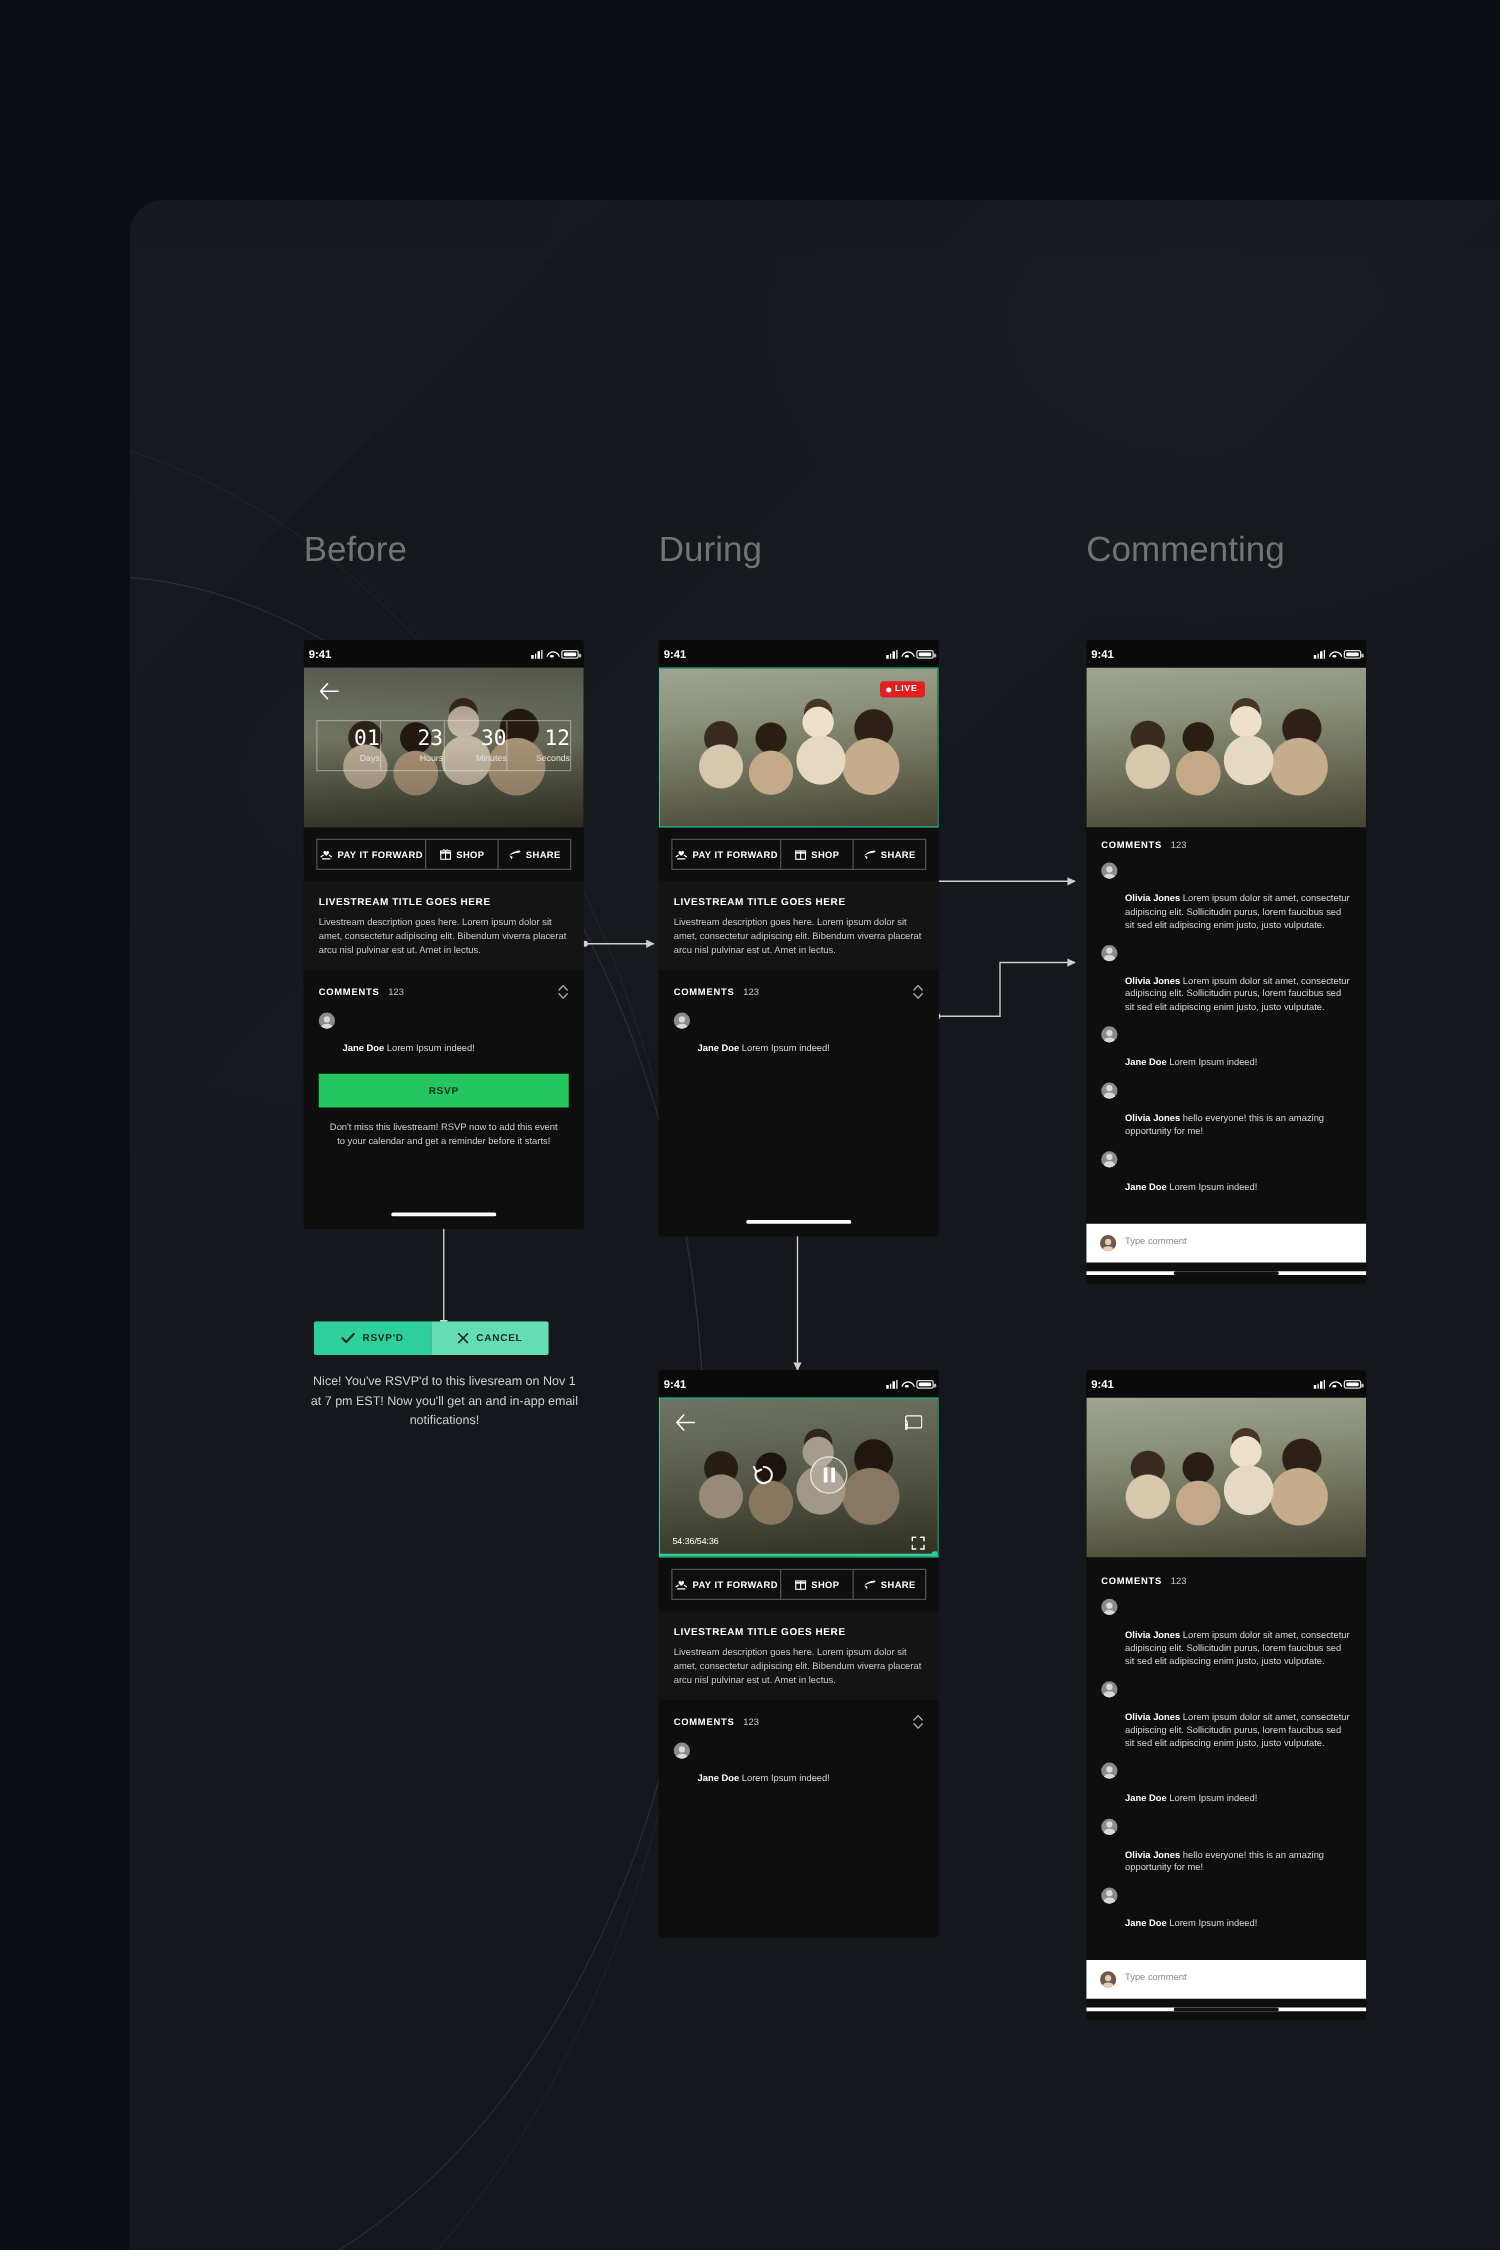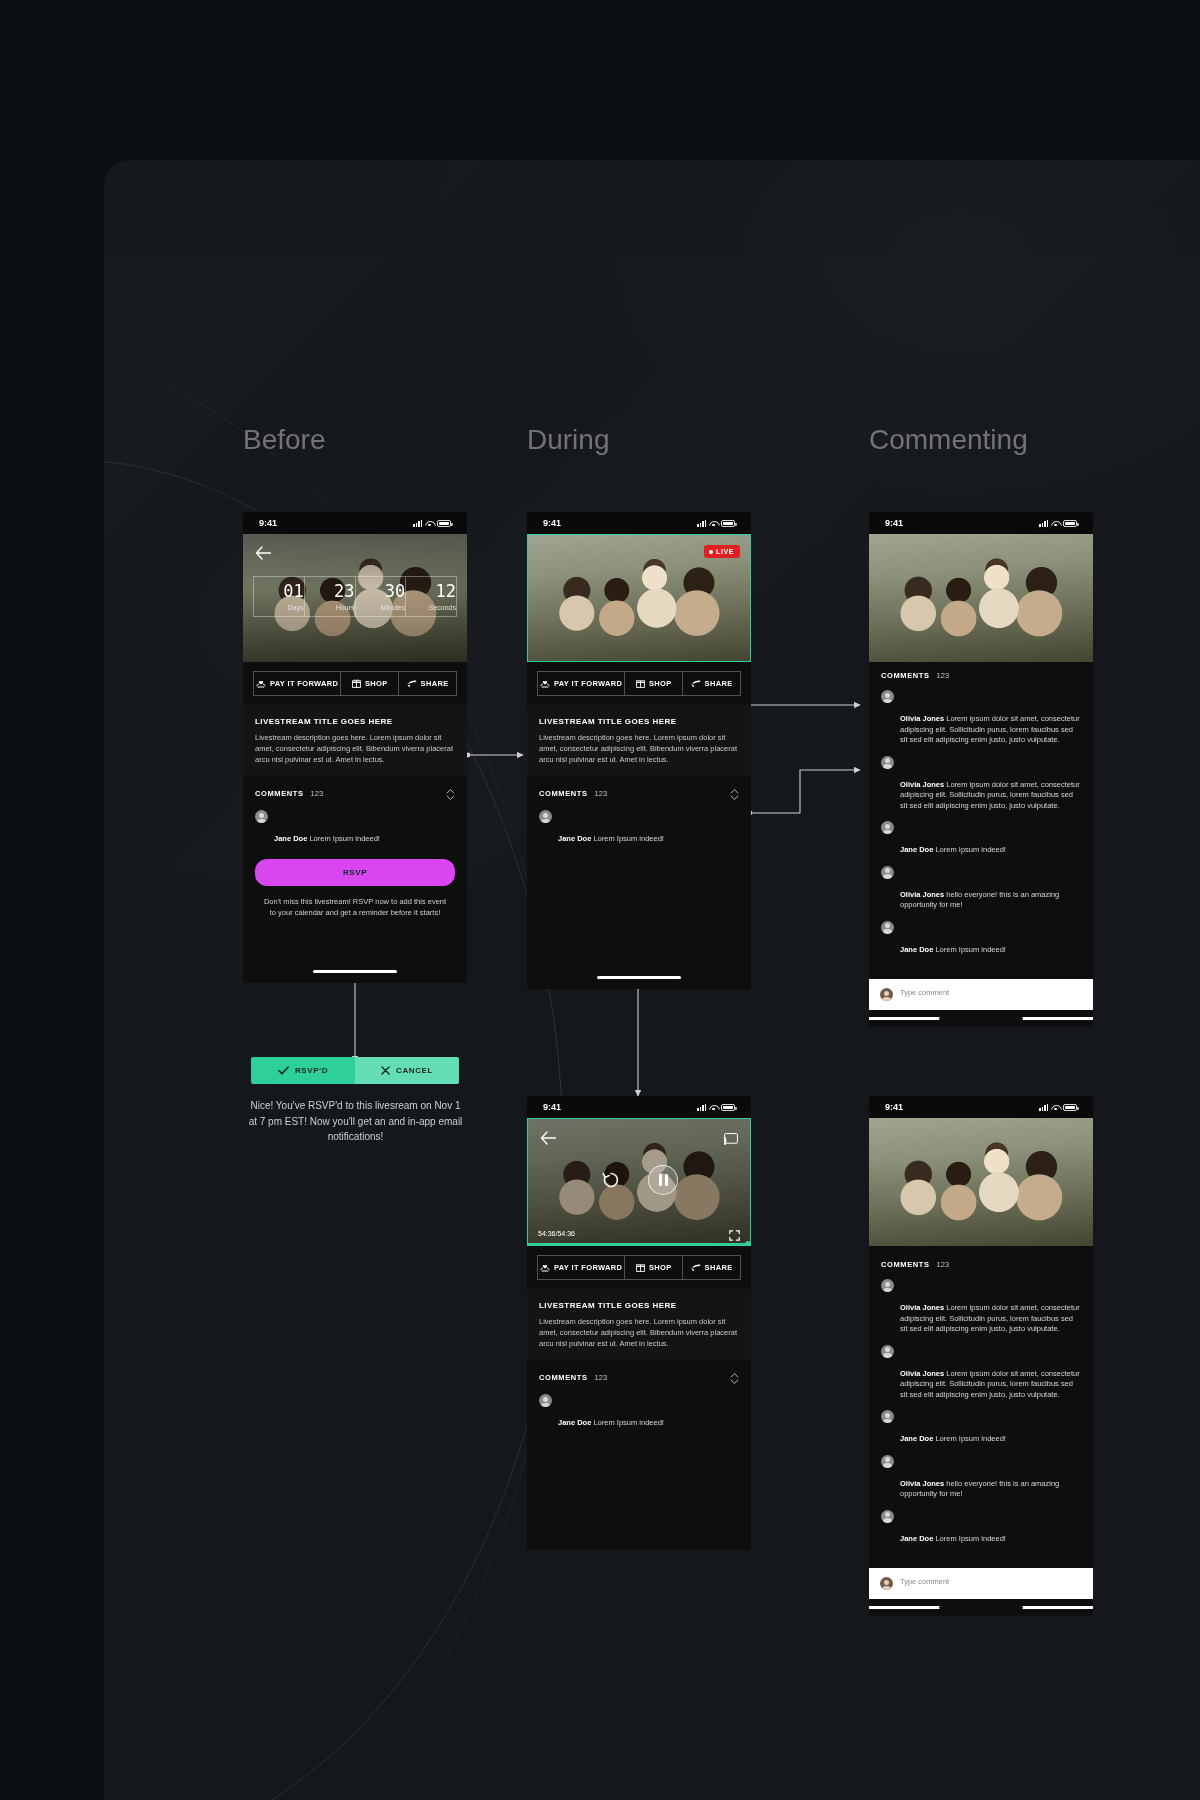--- a/index.html
+++ b/index.html
@@ -51,21 +51,21 @@
   .col-head.c3 { left:869px; }
 
   
   .phone {
     position:absolute; width:224px; background:#0e0e0e;
     border-radius:3px; overflow:hidden; z-index:6;
     font-family:"Liberation Sans", sans-serif;
   }
   .statusbar {
     height:22px; background:#0a0a0a; display:flex; align-items:center;
-    justify-content:space-between; padding:0 16px;
+    justify-content:space-between; padding:0 4px;
   }
   .sb-time { font-size:9px; color:#fff; font-weight:bold; }
   .sb-icons { display:flex; align-items:center; gap:3px; }
   .sig { display:flex; align-items:flex-end; gap:1px; height:7px; }
   .sig i { display:block; width:1.5px; background:#fff; }
   .sig i:nth-child(1){height:2.5px}.sig i:nth-child(2){height:4px}
   .sig i:nth-child(3){height:5.5px}.sig i:nth-child(4){height:7px}
   .wifi { width:9px; height:7px; position:relative; }
   .wifi::before{content:"";position:absolute;left:0;top:1px;width:9px;height:9px;
     border:1.5px solid #fff;border-radius:50%;clip-path:polygon(0 0,100% 0,100% 45%,0 45%);}
@@ -157,35 +157,35 @@
   .cm-row { display:flex; align-items:flex-start; gap:6px; margin-top:10px; }
   .avatar { width:13px;height:13px;border-radius:50%;background:#8b8b8b;flex:none;position:relative;overflow:hidden; }
   .avatar::before{content:"";position:absolute;left:4px;top:2.5px;width:5px;height:5px;border-radius:50%;background:#d8d8d8;}
   .avatar::after{content:"";position:absolute;left:2px;top:8.5px;width:9px;height:6px;border-radius:50% 50% 0 0;background:#d8d8d8;}
   .avatar.warm { background:#6d5a4a; }
   .avatar.warm::before{background:#e8cdb4;} .avatar.warm::after{background:#e8cdb4;}
   .cm-text { font-size:7.5px; color:#d5d5d5; line-height:1.4;margin-top:24px; }
   .cm-text b { color:#fff; }
 
   
-  .rsvp-btn { margin:14px 10px 0; background:#d946ef; border-radius:12px; text-align:center;
+  .rsvp-btn { margin:14px 10px 0; background:#22c55e; border-radius:0; text-align:center;
     padding:9px 0; font-size:8px; font-weight:bold; color:#0d2a21; letter-spacing:.6px; }
   .rsvp-note { margin:10px 16px 0; font-size:7.5px; color:#cfcfcf; text-align:center; line-height:1.5; }
 
   .home-ind { margin:0 auto; width:84px; height:3px; border-radius:2px; background:#fff; }
 
   
   .composer { background:#fff; padding:9px 11px; display:flex; align-items:flex-start; gap:7px; }
   .composer .ph { font-size:7.5px; color:#8a8a8a; }
   .composer .avatar { background:#6d5a4a; }
   .composer .avatar::before,.composer .avatar::after{background:#e8cdb4;}
   .home-ind-dark { margin:7px auto 7px; width:84px; height:3px; border-radius:2px; background:#111; }
 
   
-  .rsvpd-bar { position:absolute; z-index:7; display:flex; width:208px; border-radius:2px; overflow:hidden; }
+  .rsvpd-bar { position:absolute; z-index:7; display:flex; width:188px; border-radius:2px; overflow:hidden; }
   .rsvpd-a { flex:1; background:#2ecf9b; display:flex;align-items:center;justify-content:center;gap:6px;padding:9px 0; }
   .rsvpd-b { flex:1; background:#64ddb4; display:flex;align-items:center;justify-content:center;gap:6px;padding:9px 0; }
   .rsvpd-a span,.rsvpd-b span { font-size:8px;font-weight:bold;color:#10261f;letter-spacing:.6px; }
   .rsvpd-note { position:absolute; z-index:7; width:215px; font-size:10px; color:#cfcfcf; text-align:center; line-height:1.55; }
   svg.flow { position:absolute; left:0; top:0; width:1200px; height:1800px; z-index:4; pointer-events:none; }
 </style>
 </head>
 <body>
 
 <div id="root">

